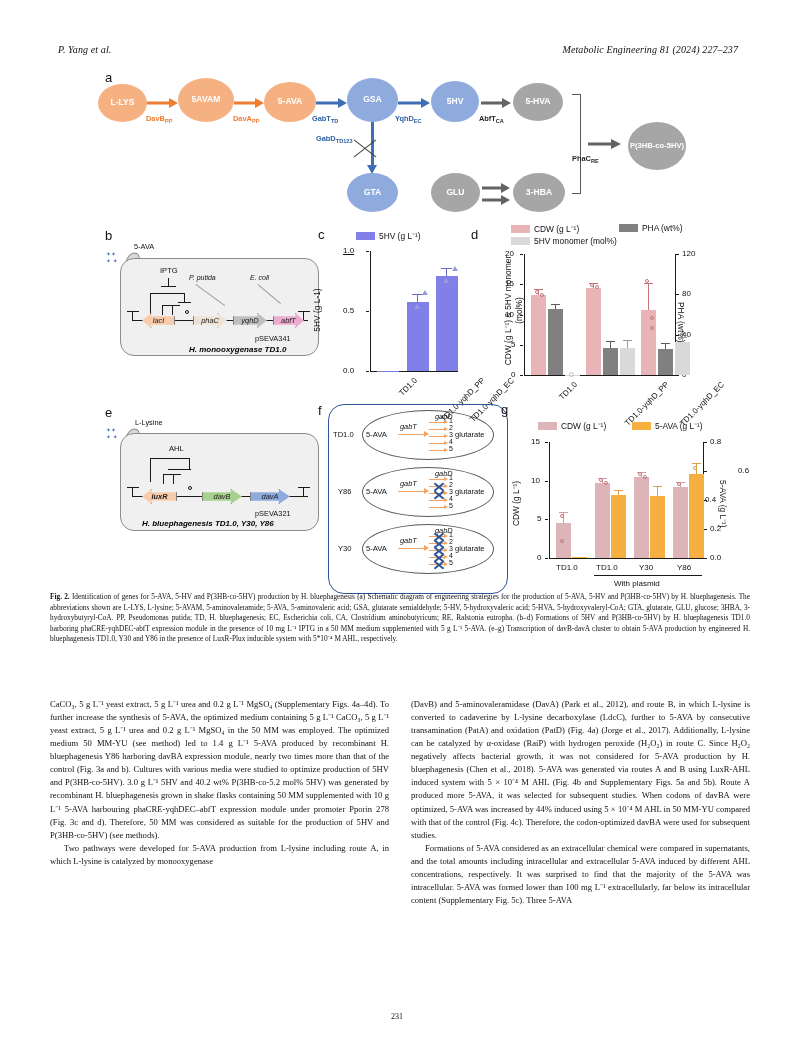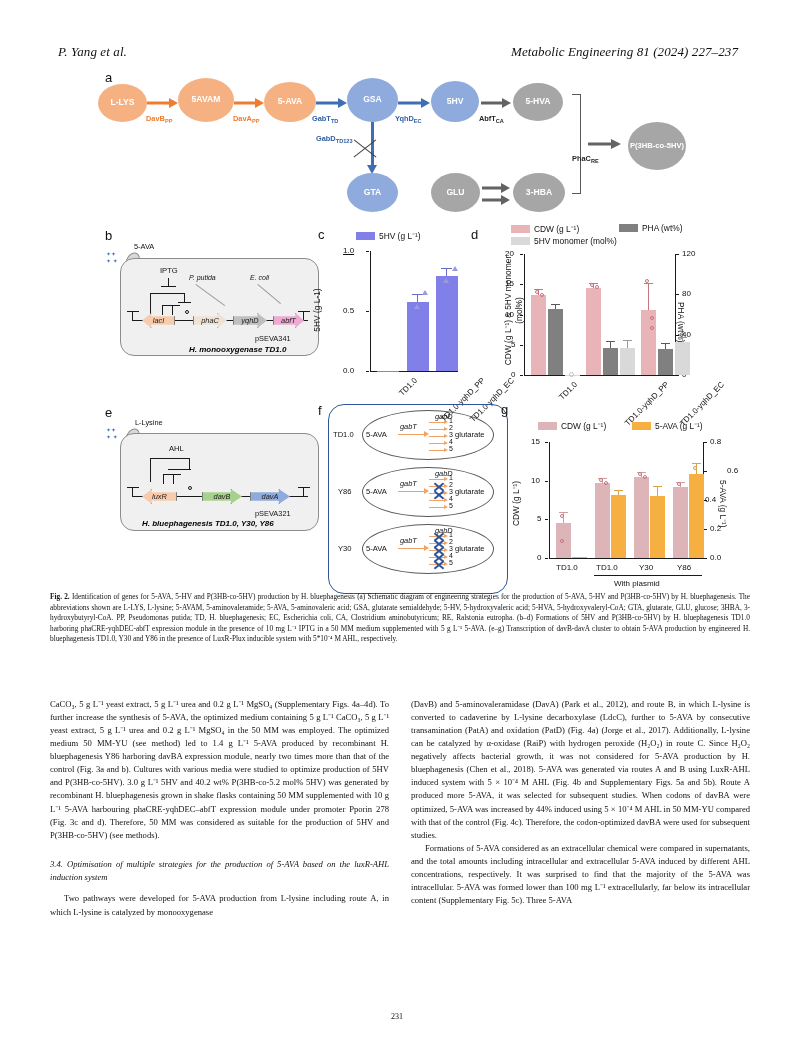--- a/index.html
+++ b/index.html
@@ -11,21 +11,21 @@
     color: #000;
     position: relative;
     overflow: hidden;
   }
   .page { position:relative; width:794px; height:1058px; padding:0; }
 
   
   .runhead {
     position:absolute; left:58px; top:44px; width:680px;
     display:flex; justify-content:space-between; align-items:baseline;
-    font-size:13px; font-style:italic; font-family:"Liberation Serif", serif;
+    font-size:10px; font-style:italic; font-family:"Liberation Serif", serif;
     color:#111; letter-spacing:.1px;
   }
 
   
   .figure { position:absolute; left:50px; top:62px; width:700px; height:525px; }
   .panel-letter { position:absolute; font-family:"Liberation Sans", sans-serif; font-size:13px; color:#111; }
 
   
   #panel-a { position:absolute; left:48px; top:8px; width:650px; height:145px; }
   .node {
@@ -401,21 +401,21 @@
       <div style="position:absolute;left:123px;top:412px;width:1.4px;height:10px;background:#1a1a1a;"></div>
       <div style="position:absolute;left:123px;top:412px;width:8px;height:1.4px;background:#1a1a1a;"></div>
       <div style="position:absolute;left:138px;top:424px;width:4px;height:4px;border:1.2px solid #1a1a1a;border-radius:50%;"></div>
 
       <div style="position:absolute;left:82px;top:434px;width:176px;height:1.4px;background:#1a1a1a;"></div>
       <div style="position:absolute;left:82px;top:425px;width:1.4px;height:9px;background:#1a1a1a;"></div>
       <div style="position:absolute;left:77px;top:425px;width:12px;height:1.4px;background:#1a1a1a;"></div>
       <div style="position:absolute;left:253px;top:425px;width:1.4px;height:9px;background:#1a1a1a;"></div>
       <div style="position:absolute;left:248px;top:425px;width:12px;height:1.4px;background:#1a1a1a;"></div>
 
-      <div class="gene left" style="left:92px;  top:427px; width:35px; background:#f8cbad;">luxR</div>
+      <div class="gene left" style="left:92px;  top:427px; width:35px; background:#f8cbad;font-weight:bold;">luxR</div>
       <div class="gene right" style="left:152px; top:427px; width:40px; background:#a9d18e;">davB</div>
       <div class="gene right" style="left:200px; top:427px; width:40px; background:#8faadc;">davA</div>
 
       <div class="plasmidname" style="left:205px; top:447px;">pSEVA321</div>
       <div class="celltitle" style="left:92px; top:457px;">H. bluephagenesis TD1.0, Y30, Y86</div>
     </div>
 
     <div class="panel-letter" style="left:268px; top:341px;">f</div>
     <div style="position:absolute; left:278px; top:342px; width:180px; height:190px; border:1.4px solid #2f5597; border-radius:16px;"></div>
 
@@ -557,21 +557,21 @@
       <div class="ticklbl" style="left:30px; top:37px;">15</div>
 
       <div class="tick-r" style="left:203px; top:158px;"></div>
       <div class="tick-r" style="left:203px; top:129px;"></div>
       <div class="tick-r" style="left:203px; top:100px;"></div>
       <div class="tick-r" style="left:203px; top:71px;"></div>
       <div class="tick-r" style="left:203px; top:42px;"></div>
       <div class="ticklbl" style="left:209px; top:153px;">0.0</div>
       <div class="ticklbl" style="left:209px; top:124px;">0.2</div>
       <div class="ticklbl" style="left:204px; top:95px;">0.4</div>
-      <div class="ticklbl" style="left:198px; top:66px;padding-left:28px;">0.6</div>
+      <div class="ticklbl" style="left:209px; top:66px;padding-left:28px;">0.6</div>
       <div class="ticklbl" style="left:209px; top:37px;">0.8</div>
 
       <div class="axtitle" style="left:-8px; top:98px; transform:rotate(-90deg); transform-origin:center;">CDW (g L⁻¹)</div>
       <div class="axtitle" style="left:228px; top:80px; transform:rotate(90deg); transform-origin:left top;">5-AVA (g L⁻¹)</div>
 
       <div style="position:absolute; left:48px; top:42px; width:155px; height:116px;">
 
         <div class="bar" style="left:7px;  width:15px; height:35px; background:#ddb4b8;"></div>
         <div class="bar" style="left:23px; width:15px; height:1.5px; background:#f5b041;"></div>
         <div class="errbar" style="left:14px; bottom:35px; height:10px; background:#d09ea2;"></div>
@@ -619,21 +619,20 @@
 
   <div class="caption">
     <b>Fig. 2.</b>
     <span>Identification of genes for 5-AVA, 5-HV and P(3HB-co-5HV) production by H. bluephagenesis (a) Schematic diagram of engineering strategies for the production of 5-AVA, 5-HV and P(3HB-co-5HV) by H. bluephagenesis. The abbreviations shown are L-LYS, L-lysine; 5-AVAM, 5-aminovaleramide; 5-AVA, 5-aminovaleric acid; GSA, glutarate semialdehyde; 5-HV, 5-hydroxyvaleric acid; 5-HVA, 5-hydroxyvaleryl-CoA; GTA, glutarate, GLU, glucose; 3HBA, 3-hydroxybutyryl-CoA. PP, Pseudomonas putida; TD, H. bluephagenesis; EC, Escherichia coli, CA, Clostridium aminobutyricum; RE, Ralstonia eutropha. (b–d) Formations of 5HV and P(3HB-co-5HV) by H. bluephagenesis TD1.0 harboring phaCRE-yqhDEC-abfT expression module in the presence of 10 mg L⁻¹ IPTG in a 50 MM medium supplemented with 5 g L⁻¹ 5-AVA. (e–g) Transcription of davB-davA cluster to obtain 5-AVA production by engineered H. bluephagenesis TD1.0, Y30 and Y86 in the presence of LuxR-Plux inducible system with 5*10⁻⁴ M AHL, respectively.</span>
   </div>
 
   <div class="cols">
 
     <div class="col">
       <p>CaCO₃, 5 g L⁻¹ yeast extract, 5 g L⁻¹ urea and 0.2 g L⁻¹ MgSO₄ (Supplementary Figs. 4a–4d). To further increase the synthesis of 5-AVA, the optimized medium containing 5 g L⁻¹ CaCO₃, 5 g L⁻¹ yeast extract, 5 g L⁻¹ urea and 0.2 g L⁻¹ MgSO₄ in the 50 MM was employed. The optimized medium 50 MM-YU (see method) led to 1.4 g L⁻¹ 5-AVA produced by recombinant H. bluephagenesis Y86 harboring davBA expression module, nearly two times more than that of the control (Fig. 3a and b). Cultures with various media were studied to optimize production of 5HV and P(3HB-co-5HV). 3.0 g L⁻¹ 5HV and 40.2 wt% P(3HB-co-5.2 mol% 5HV) was generated by recombinant H. bluephagenesis grown in shake flasks containing 50 MM supplemented with 10 g L⁻¹ 5-AVA harbouring phaCRE-yqhDEC–abfT expression module under promoter Pporin 278 (Fig. 3c and d). Therefore, 50 MM was considered as suitable for the production of 5HV and P(3HB-co-5HV) (see methods).</p>
-      <h3>3.4.  Optimisation of multiple strategies for the production of 5-AVA based on the luxR-AHL induction system</h3>
       <p class="ind">Two pathways were developed for 5-AVA production from L-lysine including route A, in which L-lysine is catalyzed by monooxygenase</p>
     </div>
 
     <div class="col">
       <p>(DavB) and 5-aminovaleramidase (DavA) (Park et al., 2012), and route B, in which L-lysine is converted to cadaverine by L-lysine decarboxylase (LdcC), further to 5-AVA by consecutive transamination (PatA) and oxidation (PatD) (Fig. 4a) (Jorge et al., 2017). Additionally, L-lysine can be catalyzed by α-oxidase (RaiP) with hydrogen peroxide (H₂O₂) in route C. Since H₂O₂ negatively affects bacterial growth, it was not considered for 5-AVA production by H. bluephagenesis (Chen et al., 2018). 5-AVA was generated via routes A and B using LuxR-AHL induced system with 5 × 10⁻⁴ M AHL (Fig. 4b and Supplementary Figs. 5a and 5b). Route A produced more 5-AVA, it was selected for subsequent studies. When codons of davBA were optimized, 5-AVA was increased by 44% induced using 5 × 10⁻⁴ M AHL in 50 MM-YU compared with that of the control (Fig. 4c). Therefore, the codon-optimized davBA were used for subsequent studies.</p>
       <p class="ind" style="margin-top:0;">Formations of 5-AVA considered as an extracellular chemical were compared in supernatants, and the total amounts including intracellular and extracellular 5-AVA induced by different AHL concentrations, respectively. It was surprised to find that the majority of the 5-AVA was intracellular. 5-AVA was formed lower than 100 mg L⁻¹ extracellularly, far below its intracellular content (Supplementary Fig. 5c). Three 5-AVA</p>
     </div>
 
   </div>
 

